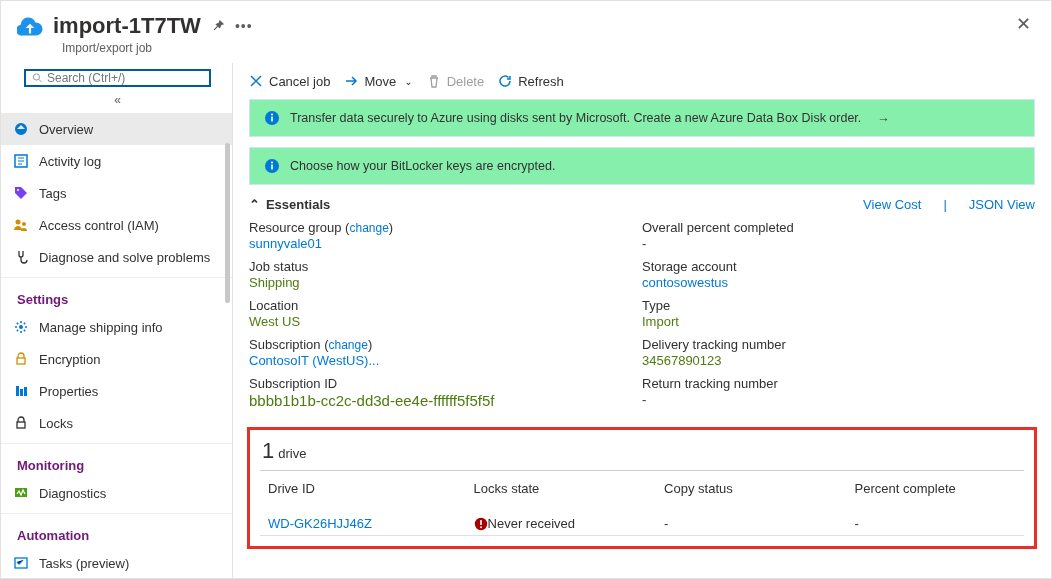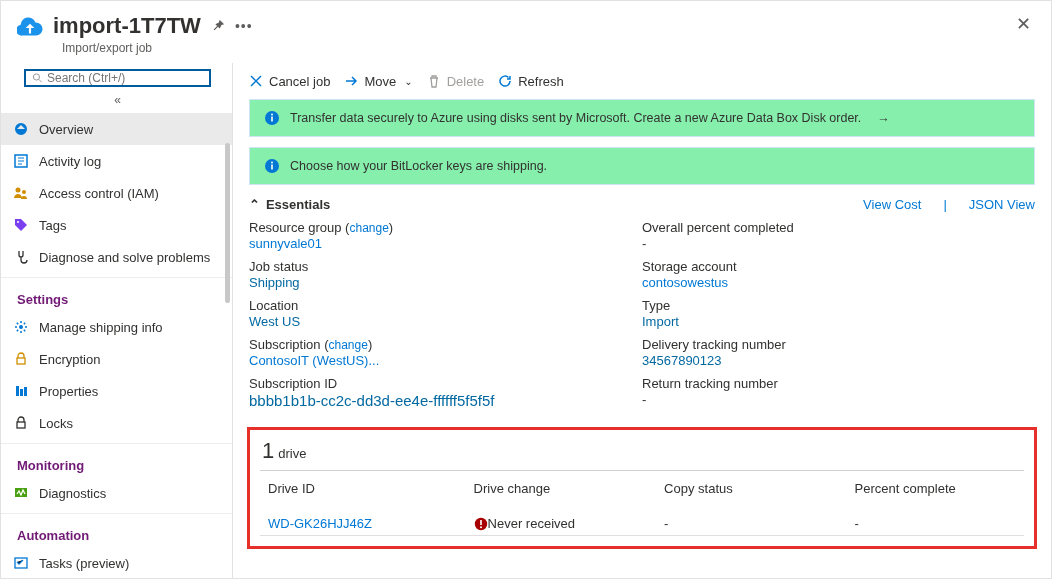--- a/index.html
+++ b/index.html
@@ -47,21 +47,21 @@
 .essentials-toggle { display: flex; align-items: center; gap: 6px; cursor: pointer; font-size: 13px; font-weight: 600; }
 .ess-links { margin-left: auto; display: flex; gap: 22px; font-size: 13px; }
 .ess-links span { color: #0078d4; cursor: pointer; }
 .ess-divider { color: #c8c6c4; cursor: default !important; }
 
 .essentials-grid { display: flex; padding: 6px 16px 4px 16px; font-size: 13px; }
 .ess-col { flex: 1; }
 .ess-field { margin-bottom: 8px; }
 .ess-label { color: #323130; font-size: 13px; }
 .ess-label .chg { color: #0078d4; font-size: 12px; }
-.ess-value { color: #0369a1; margin-top: 1px; }
+.ess-value { color: #4d7c0f; margin-top: 1px; }
 .ess-value.link { color: #0078d4; cursor: pointer; }
 .ess-value.dash { color: #323130; }
 
 .drive-box { border: 3px solid #e8302a; margin: 6px 14px 10px 14px; padding: 6px 10px 10px 10px; }
 .drive-title { font-size: 13px; margin: 2px 0 6px 2px; display: flex; align-items: baseline; gap: 4px; }
 .drive-title .big { font-size: 22px; font-weight: 400; }
 .drive-table { width: 100%; border-top: 1px solid #d2d0ce; border-bottom: 1px solid #e1dfdd; }
 .drive-table th { text-align: left; font-weight: 400; color: #323130; font-size: 13px; padding: 8px 6px; }
 .drive-table td { font-size: 13px; padding: 10px 6px 2px 6px; }
 .drive-table td.link { color: #0078d4; cursor: pointer; }
@@ -121,36 +121,36 @@
               <line x1="5" y1="5" x2="11" y2="5" stroke="#0078d4"></line>
               <line x1="5" y1="8" x2="11" y2="8" stroke="#0078d4"></line>
               <line x1="5" y1="11" x2="9" y2="11" stroke="#0078d4"></line>
             </svg>
           </span>
         <span>Activity log</span>
       </div>
       <div class="nav-item">
         <span class="nav-icon">
             <svg viewBox="0 0 16 16">
+              <path fill="#7b3ff2" d="M2 2h6l6 6-6 6-6-6z"></path>
+              <circle cx="5" cy="5" r="1" fill="#fff"></circle>
+            </svg>
+          </span>
+        <span>Tags</span>
+      </div>
+      <div class="nav-item">
+        <span class="nav-icon">
+            <svg viewBox="0 0 16 16">
               <circle cx="5" cy="5" r="2.5" fill="#d18f00"></circle>
               <path fill="#d18f00" d="M1 13c0-2.2 1.8-4 4-4s4 1.8 4 4z"></path>
               <circle cx="11" cy="7" r="2" fill="#d18f00"></circle>
               <path fill="#d18f00" d="M8 14c0-1.7 1.3-3 3-3s3 1.3 3 3z"></path>
             </svg>
           </span>
         <span>Access control (IAM)</span>
-      </div>
-      <div class="nav-item">
-        <span class="nav-icon">
-            <svg viewBox="0 0 16 16">
-              <path fill="#7b3ff2" d="M2 2h6l6 6-6 6-6-6z"></path>
-              <circle cx="5" cy="5" r="1" fill="#fff"></circle>
-            </svg>
-          </span>
-        <span>Tags</span>
       </div>
       <div class="nav-item">
         <span class="nav-icon">
             <svg viewBox="0 0 16 16">
               <path fill="none" stroke="#323130" stroke-width="1.3" d="M6 2v4a2 2 0 0 0 4 0V2M8 8v3a3 3 0 0 0 6 0"></path>
             </svg>
           </span>
         <span>Diagnose and solve problems</span>
       </div>
 
@@ -280,21 +280,21 @@
       <span>Transfer data securely to Azure using disks sent by Microsoft. Create a new Azure Data Box Disk order.</span>
       <span class="arrow-right">→</span>
     </div>
 
     <div class="banner">
       <svg class="info-icon" viewBox="0 0 16 16">
           <circle cx="8" cy="8" r="7" fill="#0078d4"></circle>
           <rect x="7.2" y="6.5" width="1.6" height="5" fill="#fff"></rect>
           <circle cx="8" cy="4.5" r="1" fill="#fff"></circle>
         </svg>
-      <span>Choose how your BitLocker keys are shipping.</span>
+      <span>Choose how your BitLocker keys are encrypted.</span>
     </div>
 
     <div class="essentials-head">
       <div class="essentials-toggle">
         <span>⌃</span>
         <span>Essentials</span>
       </div>
       <div class="ess-links">
         <span>View Cost</span>
         <span class="ess-divider">|</span>
@@ -351,21 +351,21 @@
 
     <div class="drive-box">
       <div class="drive-title">
         <span class="big">1</span>
         <span>drive</span>
       </div>
       <table class="drive-table">
         <thead>
           <tr>
             <th style="width:27%">Drive ID</th>
-            <th style="width:25%">Drive change</th>
+            <th style="width:25%">Locks state</th>
             <th style="width:25%">Copy status</th>
             <th>Percent complete</th>
           </tr>
         </thead>
         <tbody>
           <tr>
             <td class="link">WD-GK26HJJ46Z</td>
             <td>
               <div class="state-cell">
                 <svg class="err-icon" viewBox="0 0 14 14">

